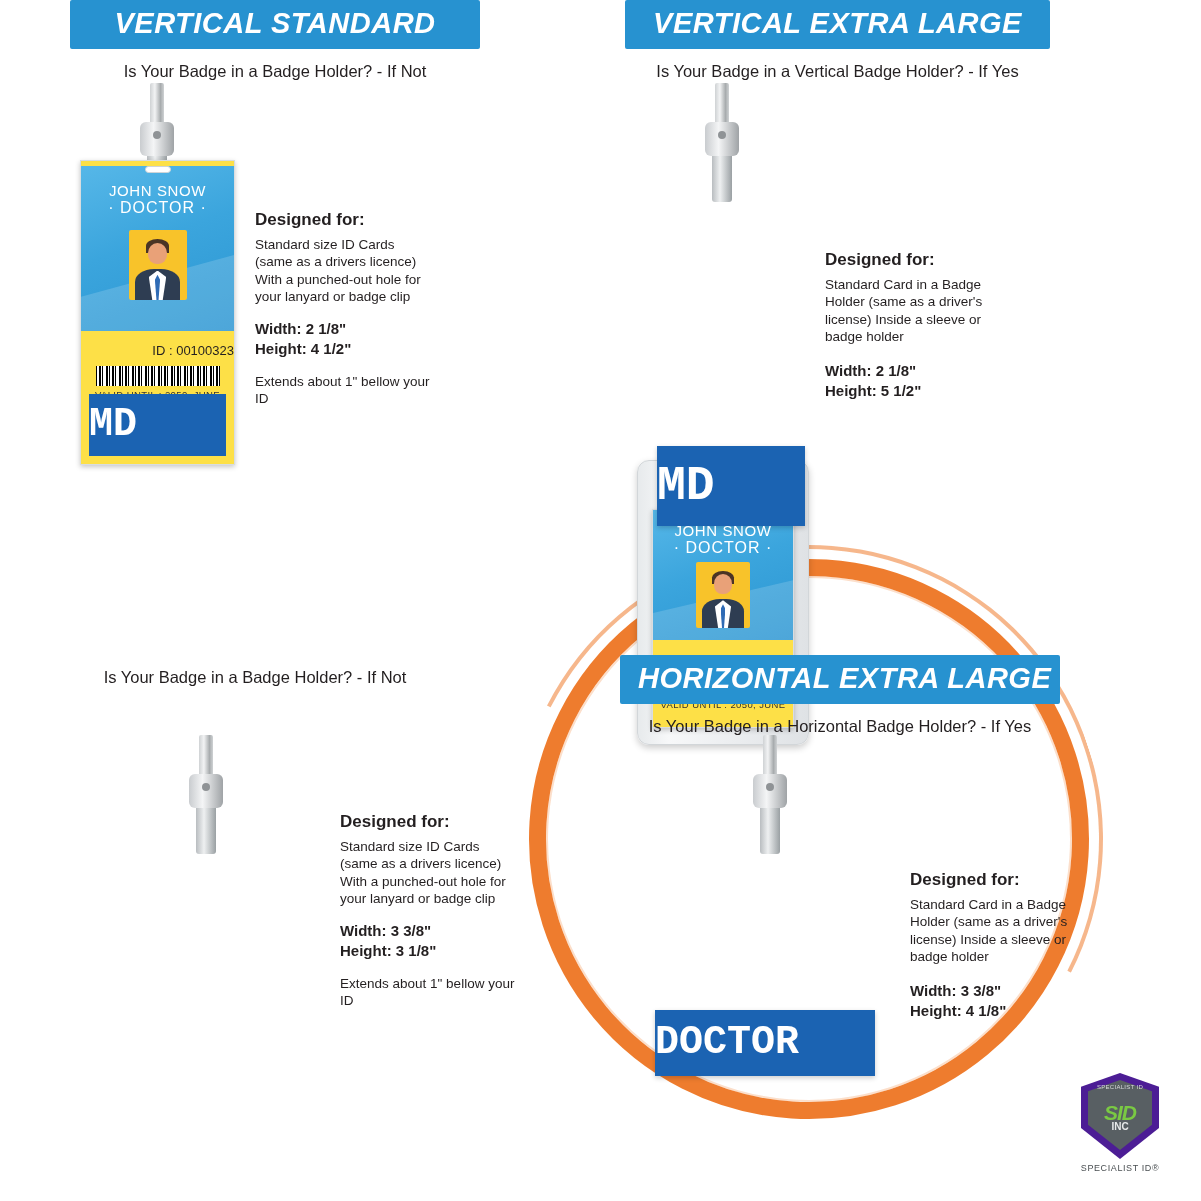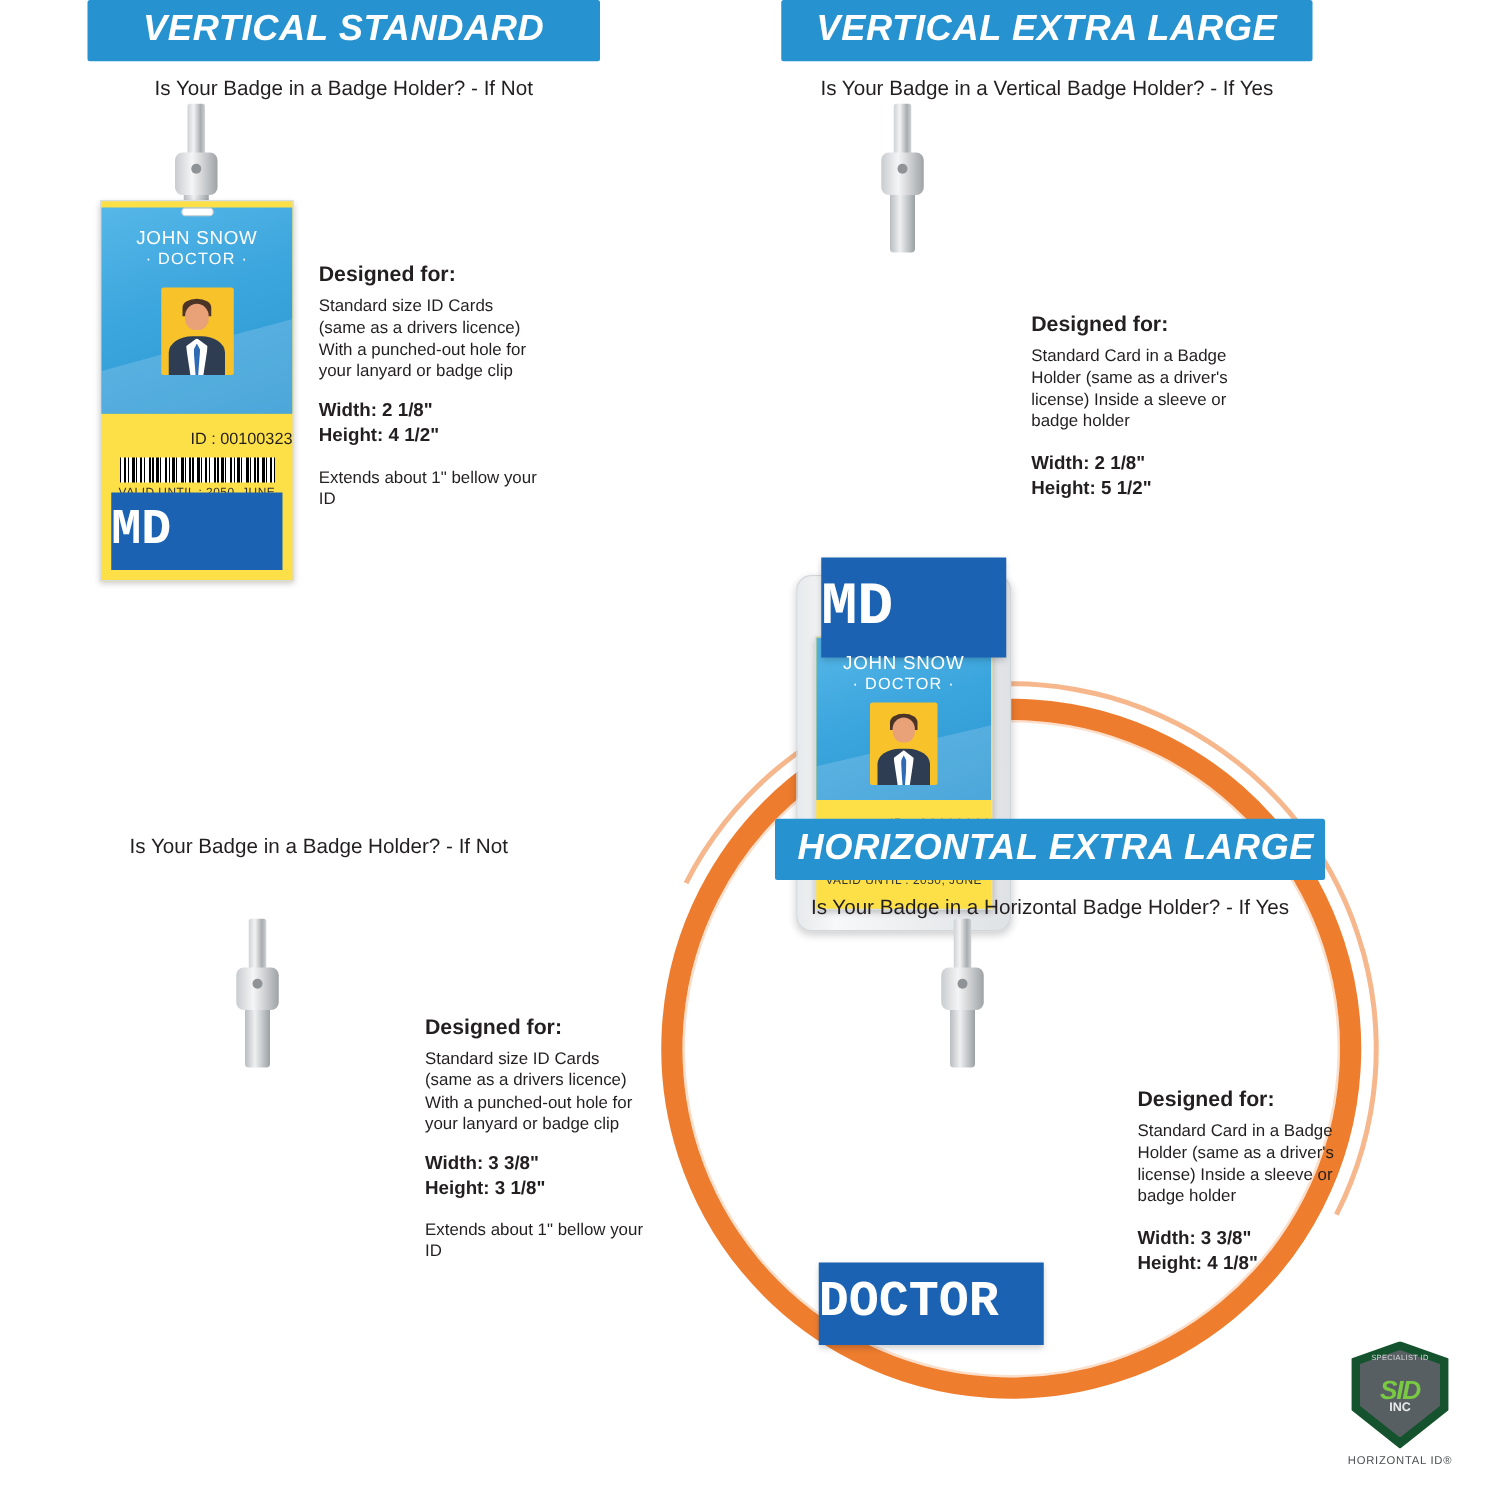--- a/index.html
+++ b/index.html
@@ -82,21 +82,21 @@
     content:"";
     position:absolute; left:0; right:0; bottom:0; height:46%;
     background:rgba(255,255,255,0.16);
     clip-path:polygon(0 55%,100% 0,100% 100%,0 100%);
   }
   .name {
     color:#ffffff; font-size:15px; letter-spacing:0.6px;
     text-align:center; padding-top:9px; position:relative; z-index:2;
   }
   .role {
-    color:#ffffff; font-size:13px; letter-spacing:1px;
+    color:#ffffff; font-size:16px; letter-spacing:1px;
     text-align:center; position:relative; z-index:2;
   }
 
   
   .avatar { background:#f8c32a; position:relative; overflow:hidden; border-radius:2px; }
   .avatar .head {
     position:absolute; left:50%; top:18%; width:34%; height:30%;
     margin-left:-17%; border-radius:50% 50% 45% 45%;
     background:#e9a178;
   }
@@ -175,21 +175,21 @@
     border:4px solid rgba(238,118,35,0.55);
     border-radius:50%;
     border-left-color:transparent;
     border-bottom-color:transparent;
   }
 
   
   .logo-wrap { position:absolute; right:22px; bottom:28px; width:118px; text-align:center; z-index:5;}
   .shield {
     width:78px; height:86px; margin:0 auto;
-    background:#14532d;
+    background:#4c1d95;
     clip-path:polygon(50% 0,100% 16%,100% 64%,50% 100%,0 64%,0 16%);
     position:relative;
   }
   .shield .inner {
     position:absolute; left:7px; top:7px; right:7px; bottom:9px;
     background:#585f63;
     clip-path:polygon(50% 0,100% 16%,100% 64%,50% 100%,0 64%,0 16%);
   }
   .shield .sid {
     position:absolute; left:0; right:0; top:28px;
@@ -339,32 +339,32 @@
 </div>
 
 <div class="quad" style="left:750px; top:735px; z-index:3;">
   <div class="clip">
     <div class="bar"></div>
     <div class="head"></div>
     <div class="neck"></div>
   </div>
 </div>
 
-<div class="banner quad" style="left:655px; top:1010px; width:180px; height:66px; line-height:66px; font-size:40px; box-shadow:0 2px 5px rgba(0,0,0,0.2); z-index:3;">DOCTOR</div>
+<div class="banner quad" style="left:655px; top:1010px; width:220px; height:66px; line-height:66px; font-size:40px; box-shadow:0 2px 5px rgba(0,0,0,0.2); z-index:3;">DOCTOR</div>
 
 <div class="quad" style="left:910px; top:870px; width:185px; z-index:3;">
   <div class="info-h">Designed for:</div>
   <div class="info-p">Standard Card in a Badge Holder (same as a driver's license) Inside a sleeve or badge holder</div>
   <div class="info-dim" style="margin-top:16px;">
     <div>Width: 3 3/8"</div>
     <div>Height: 4 1/8"</div>
   </div>
 </div>
 
 <div class="logo-wrap">
   <div class="shield">
     <div class="inner"></div>
     <div class="top-txt">SPECIALIST ID</div>
     <div class="sid">SID</div>
     <div class="inc">INC</div>
   </div>
-  <div class="logo-caption">HORIZONTAL ID®</div>
+  <div class="logo-caption">SPECIALIST ID®</div>
 </div>
 
 </body></html>

